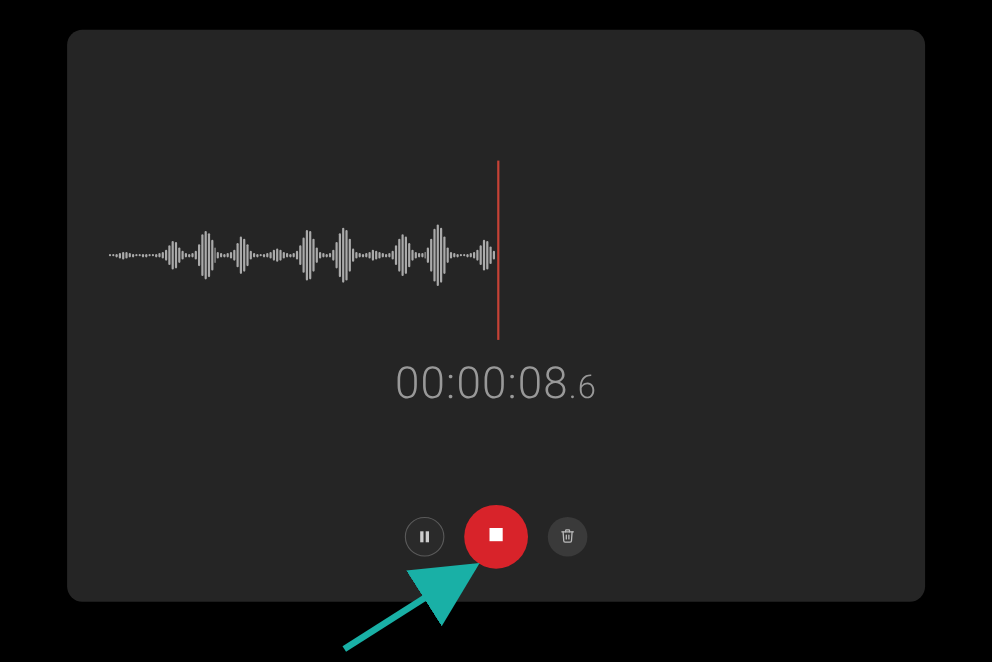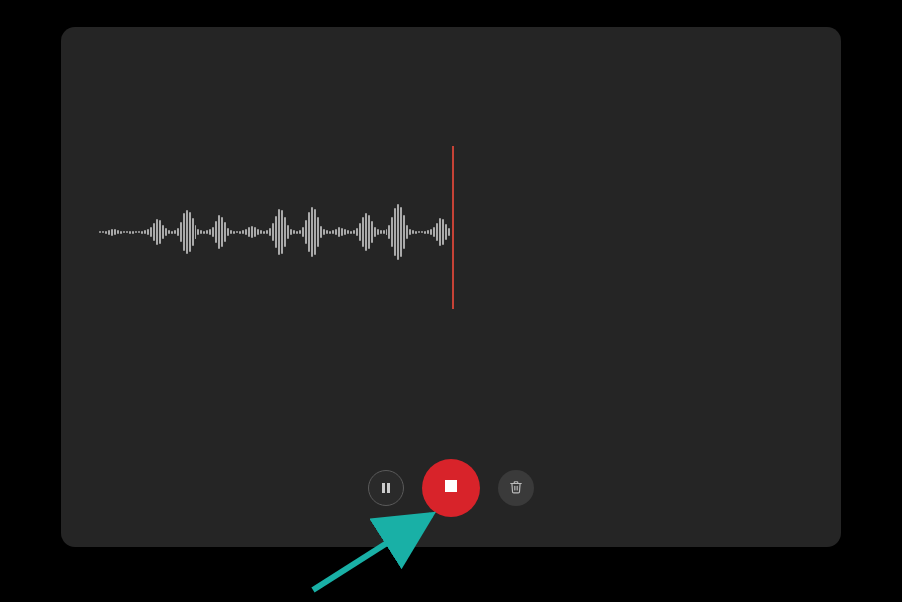--- a/index.html
+++ b/index.html
@@ -222,20 +222,23 @@
       <div class="bar" style="height: 10px;"></div>
       <div class="bar" style="height: 18px;"></div>
       <div class="bar" style="height: 28px;"></div>
       <div class="bar" style="height: 26px;"></div>
       <div class="bar" style="height: 16px;"></div>
       <div class="bar" style="height: 8px;"></div>
     </div>
 
   <div class="playhead"></div>
 
+  <div class="timer">
+    <span>00:00:08</span><span class="frac">.6</span>
+  </div>
 
   <div class="controls">
     <div class="btn btn-pause">
       <span>
         <svg width="12" height="12" viewBox="0 0 12 12">
             <rect x="2" y="1" width="3" height="10" fill="currentColor"></rect>
             <rect x="7" y="1" width="3" height="10" fill="currentColor"></rect>
           </svg>
       </span>
 

